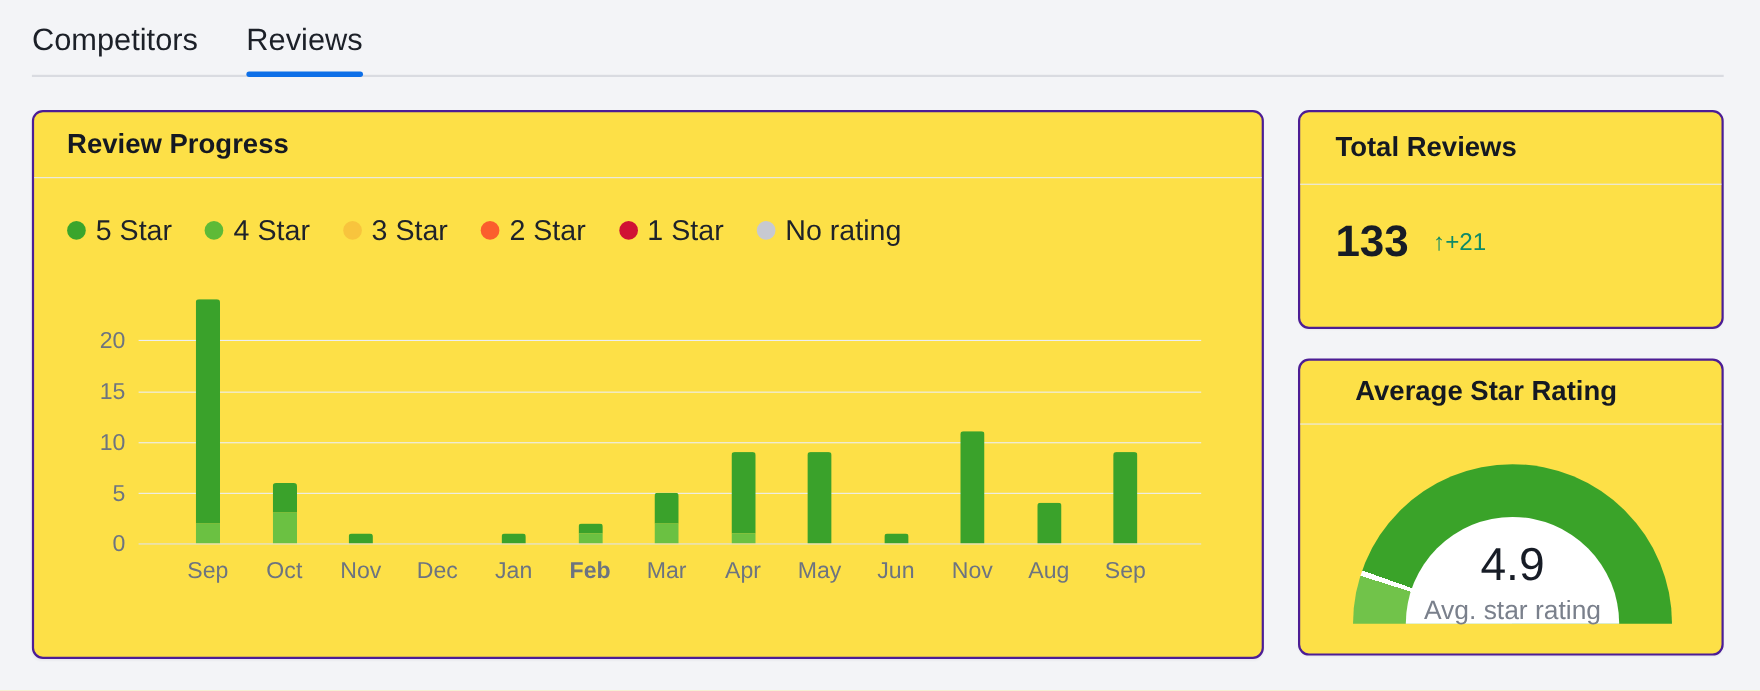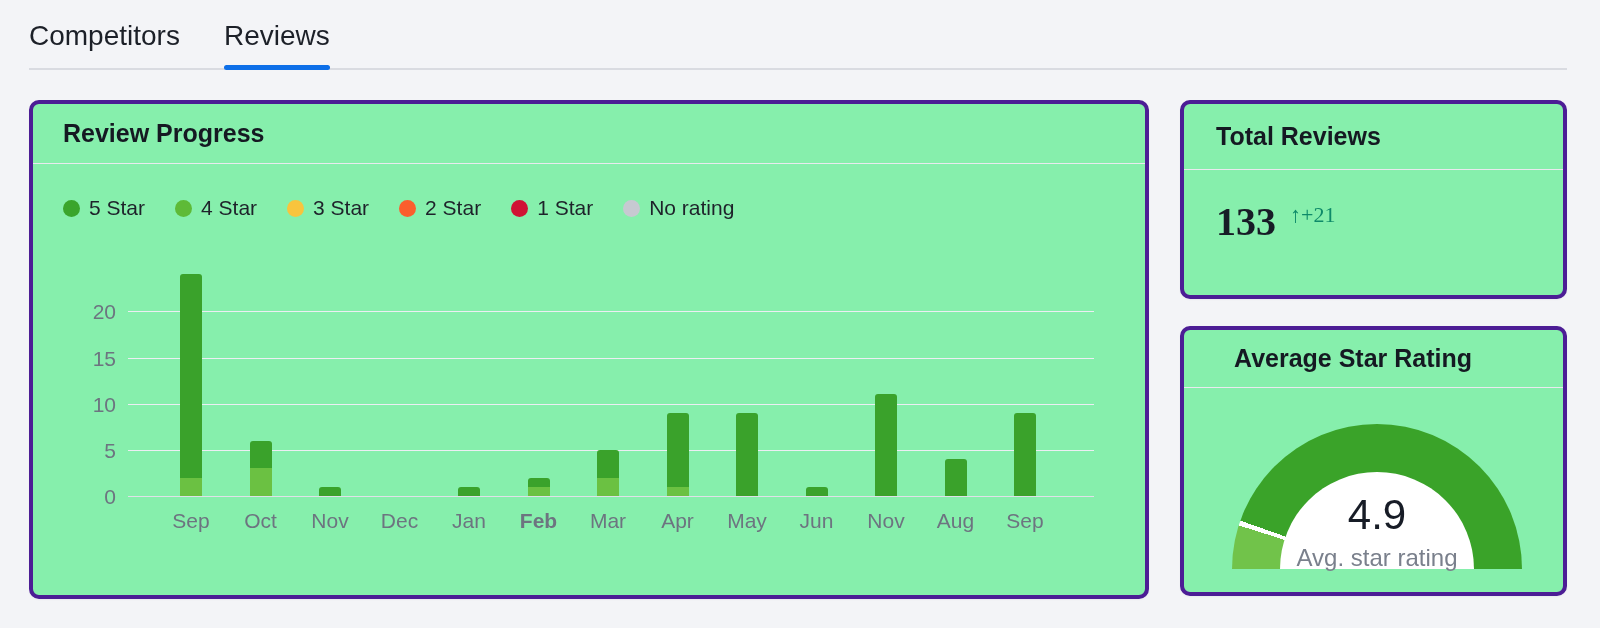--- a/index.html
+++ b/index.html
@@ -7,52 +7,52 @@
   body { font-family:"Liberation Sans", sans-serif; background:#f3f4f7; position:relative; overflow:hidden; }
 
   
   .tabbar { position:absolute; left:29px; top:0; width:1538px; height:70px;
             border-bottom:2px solid #d9dbe1; display:flex; gap:44px; }
   .tab { position:relative; font-size:28px; color:#1c2028; padding-top:20px; cursor:pointer; }
   .tab .underline { position:absolute; left:0; right:0; bottom:-2px; height:5px;
                     background:#0d6fe8; border-radius:3px; }
 
   
-  .card { position:absolute; background:#86efac; border:4px solid #4c1d95; border-radius:10px;
+  .card { position:absolute; background:#fde047; border:2px solid #4c1d95; border-radius:10px;
           box-shadow:0 1px 2px rgba(24,28,45,0.04); }
   .card header { display:flex; align-items:center; border-bottom:1px solid #e9eaef; }
   .card h2 { font-size:25px; font-weight:bold; color:#151922; }
 
   .card-progress { left:29px;  top:100px; width:1120px; height:499px; }
   .card-progress header { height:60px; padding:0 30px; }
   .card-total    { left:1180px; top:100px; width:387px; height:199px; }
   .card-total header { height:66px; padding:0 32px; }
   .card-rating   { left:1180px; top:326px; width:387px; height:270px; }
   .card-rating header { height:58px; padding:0 50px; }
 
   
   .legend { position:absolute; left:30px; top:92px; display:flex; gap:30px; }
   .legend-item { display:flex; align-items:center; gap:9px; cursor:pointer; }
   .legend-dot { width:17px; height:17px; border-radius:50%; }
-  .legend-label { font-size:21px; color:#1e222a; }
+  .legend-label { font-size:26px; color:#1e222a; }
 
   
   .plot { position:absolute; left:95px; top:153px; width:966px; height:240px; }
   .gridline { position:absolute; left:0; right:0; height:1px; background:#eceef3; }
   .gridline.zero { background:#dfe1e8; }
   .ytick { position:absolute; left:-62px; width:50px; text-align:right;
            font-size:21px; color:#6d7480; line-height:24px; }
   .bar { position:absolute; bottom:1px; width:22px; border-radius:3px 3px 0 0;
          overflow:hidden; display:flex; flex-direction:column; cursor:pointer; }
   .bar > div { width:100%; }
   .month { position:absolute; top:calc(100% + 12px); width:70px; text-align:center;
            font-size:21px; color:#6d7480; }
 
   
-  .total-row { position:absolute; left:32px; top:98px; display:flex; align-items:flex-start; gap:14px;font-family:Liberation Serif, serif; }
+  .total-row { position:absolute; left:32px; top:98px; display:flex; align-items:center; gap:22px; }
   .total-value { font-size:40px; font-weight:bold; color:#171c26; line-height:1; }
   .delta { font-size:22px; color:#0e8a69; }
   .delta .arrow { font-size:22px; }
 
   
   .gauge-wrap { position:absolute; left:48px; top:94px; width:290px; height:145px; }
   .gauge { width:100%; height:100%; border-radius:290px 290px 0 0; }
   .gauge-inner { position:absolute; left:50%; transform:translateX(-50%); bottom:0;
                  width:194px; height:97px; border-radius:194px 194px 0 0; background:#ffffff;
                  text-align:center; padding-top:22px; }

